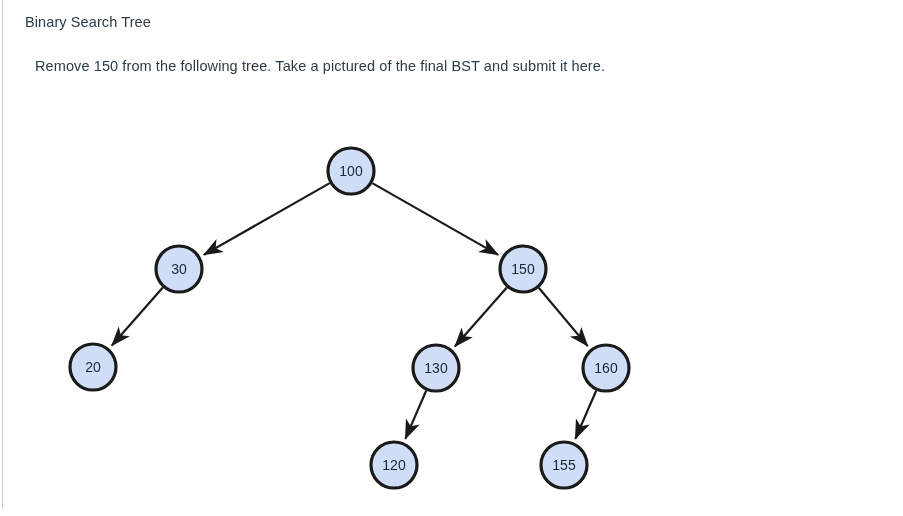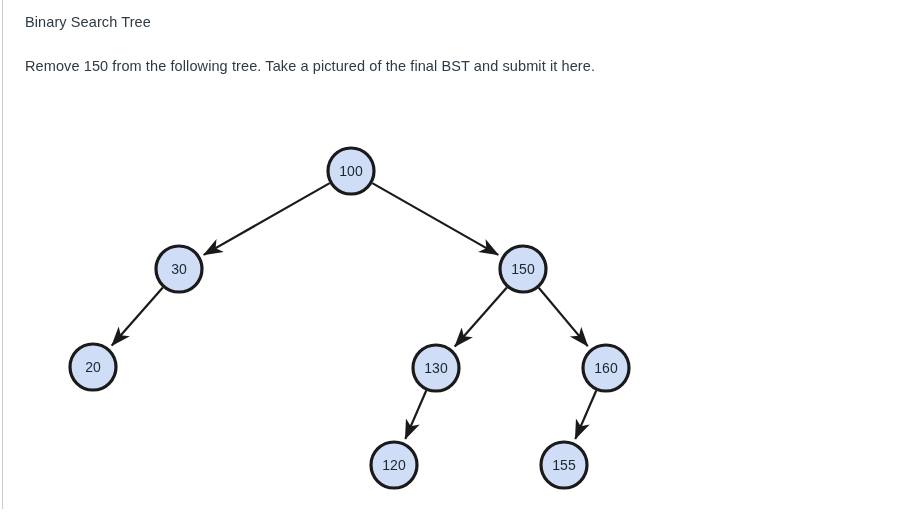--- a/index.html
+++ b/index.html
@@ -41,21 +41,21 @@
     font-size: 14.5px;
     line-height: 1.5;
     color: #2d3b45;
     letter-spacing: 0.1px;
   }
   #prompt-title {
     margin: 0 0 22px 0;
     font-weight: 400;
   }
   #prompt-instruction {
-    margin: 0;
+    margin: 10px;
     font-weight: 400;
   }
   #tree-canvas {
     position: absolute;
     left: 0;
     top: 0;
     width: 903px;
     height: 516px;
   }
   .node-label {

